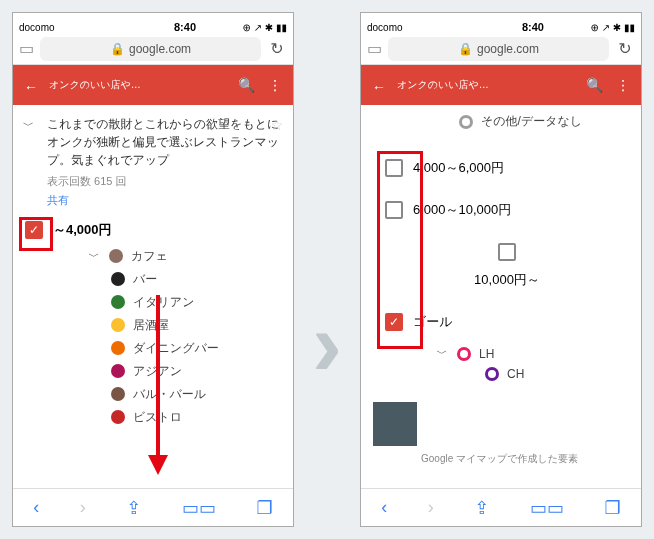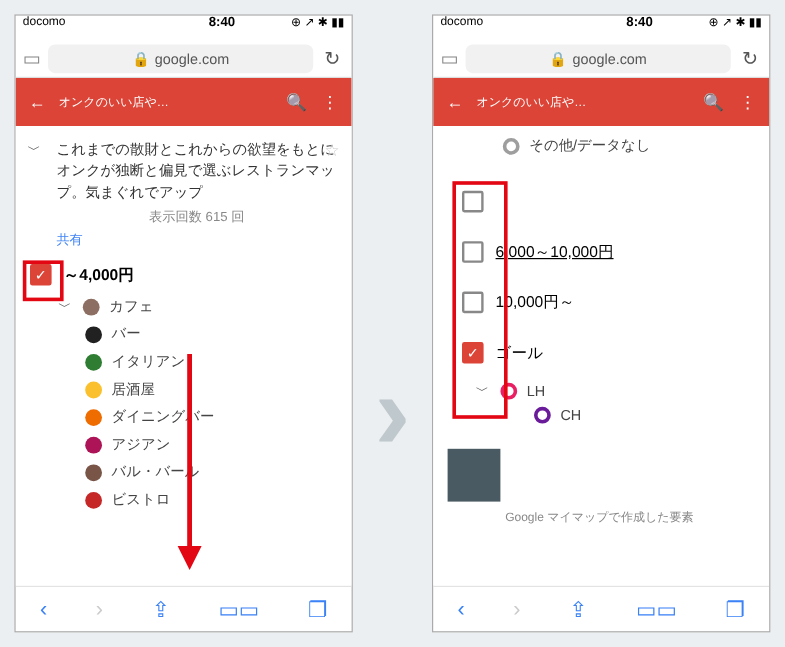--- a/index.html
+++ b/index.html
@@ -1,34 +1,34 @@
 <!DOCTYPE html>
 <html><head>
 <meta charset="utf-8">
 <style>
   * { box-sizing: border-box; margin: 0; padding: 0; font-family: -apple-system, "Helvetica Neue", Arial, sans-serif; }
   body { background:#eceff1; display:flex; gap:18px; padding:12px; align-items:flex-start; }
   .phone { width:300px; height:515px; background:#fff; border:1px solid #aaa; position:relative; display:flex; flex-direction:column; overflow:hidden; }
-  .statusbar { height:20px; display:flex; align-items:flex-start; justify-content:space-between; padding:0 6px; font-size:10px; color:#000; }
+  .statusbar { height:20px; display:flex; align-items:flex-end; justify-content:space-between; padding:0 6px; font-size:10px; color:#000; }
   .statusbar .center { position:absolute; left:50%; transform:translateX(-50%); font-weight:600; font-size:11px;margin-left:32px; }
   .statusbar .right { display:flex; gap:3px; align-items:center; }
   .urlbar { height:32px; display:flex; align-items:center; padding:0 6px; gap:6px; border-bottom:1px solid #ddd; }
   .urlbar .field { flex:1; height:24px; background:#f1f1f1; border-radius:6px; display:flex; align-items:center; justify-content:center; font-size:12px; color:#555; gap:4px; }
   .urlbar .reload { width:20px; text-align:center; color:#555; }
   .appbar { height:40px; background:#DB4437; color:#fff; display:flex; align-items:center; padding:0 8px; gap:8px; font-size:14px; }
   .appbar .title { flex:1; white-space:nowrap; overflow:hidden; text-overflow:ellipsis; font-size:10px; }
   .appbar .icon { width:20px; text-align:center; }
   .content { flex:1; overflow:hidden; background:#fff; position:relative; }
   .desc { padding:10px 12px 6px 34px; position:relative; font-size:12px; color:#333; line-height:1.5; }
   .desc .chev { position:absolute; left:10px; top:12px; font-size:11px; color:#555; }
   .desc .star { position:absolute; right:10px; top:10px; font-size:14px; color:#ccc; }
-  .meta { font-size:11px; color:#888; margin-top:4px;text-align:center; }
+  .meta { font-size:11px; color:#888; margin-top:4px; }
   .share { font-size:11px; color:#4285F4; margin-top:2px; display:inline-block; }
   .row { display:flex; align-items:center; padding:6px 12px; gap:10px; font-size:13px; }
-  .subrow { padding:3px 12px 3px 58px; display:flex; align-items:center; gap:8px; font-size:12px; color:#444; }
+  .subrow { padding:3px 12px 3px 58px; display:flex; align-items:center; gap:8px; font-size:12px; color:#444;margin-left:40px; }
   .cb { width:18px; height:18px; border:2px solid #888; border-radius:2px; background:#fff; display:inline-flex; align-items:center; justify-content:center; }
   .cb.checked { background:#DB4437; border-color:#DB4437; color:#fff; font-size:12px; }
   .cat-icon { width:14px; height:14px; border-radius:50%; display:inline-block; }
   .bottombar { height:38px; border-top:1px solid #ddd; display:flex; align-items:center; justify-content:space-around; color:#3b82f6; font-size:18px; }
   .bottombar .disabled { color:#ccc; }
   .redbox { position:absolute; border:3px solid #e30613; pointer-events:none; }
   .big-arrow { align-self:center; font-size:90px; color:#bfc8cc; font-weight:bold; margin-top:150px; }
   .footer-note { font-size:10px; color:#888; padding:6px 0 8px 60px; }
   .thumb { width:44px; height:44px; background:#4a5a62; margin-left:12px; display:inline-block; }
   .ring { width:14px; height:14px; border-radius:50%; border:3px solid; display:inline-block; }
@@ -143,26 +143,27 @@
     <span class="icon">⋮</span>
   </div>
   <div class="content">
     <div class="subrow" style="padding-top:8px">
       <span class="ring" style="border-color:#9e9e9e"></span>
       <span>その他/データなし</span>
     </div>
     <div id="opts-right" style="margin-top:14px">
         <div class="row" style="padding: 12px 12px 12px 24px;">
           <span class="cb"></span>
+          <span>4,000～6,000円</span>
         </div>
-        <div class="row" style="padding: 12px 12px 12px 24px; text-decoration: underline;">
+        <div class="row" style="padding: 12px 12px 12px 24px;">
           <span class="cb"></span>
           <span>6,000～10,000円</span>
         </div>
-        <div class="row" style="padding: 12px 12px 12px 24px;">
+        <div class="row" style="padding: 12px 12px 12px 24px; flex-direction: column;">
           <span class="cb"></span>
           <span>10,000円～</span>
         </div>
         <div class="row" style="padding: 12px 12px 12px 24px;">
           <span class="cb checked">✓</span>
           <span>ゴール</span>
         </div>
       </div>
     <div class="subrow" style="padding-left:34px">
       <span class="chev-small">﹀</span>

